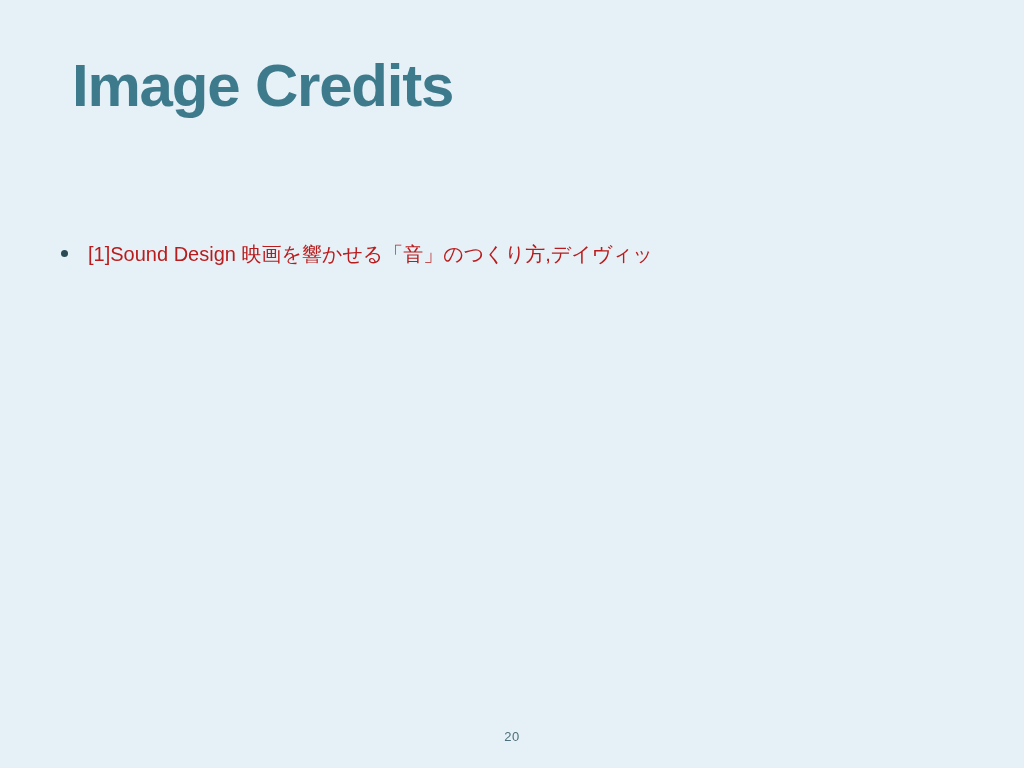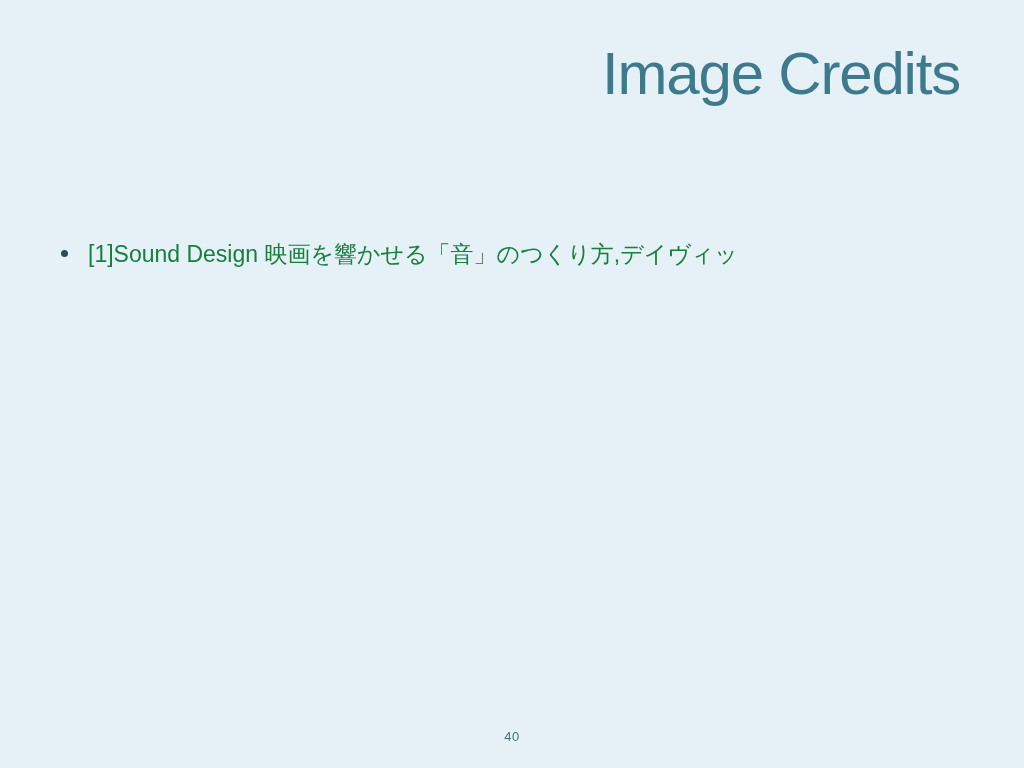--- a/index.html
+++ b/index.html
@@ -23,51 +23,50 @@
     background: #e6f0f7;
     box-sizing: border-box;
   }
 
   
   .slide-title {
     position: absolute;
     left: 60px;
     top: 42px;
     width: 900px;
-    margin: 0;
+    margin: 12px;
     font-size: 60px;
     line-height: 64px;
-    font-weight: 400;
+    font-weight: 700;
     letter-spacing: -1.2px;
     color: #3d7b8c;
     white-space: nowrap;
-    text-align: right;
   }
 
   
   .body-block {
     position: absolute;
     left: 52px;
     top: 232px;
     width: 920px;
   }
 
   .bullet-list {
     list-style: none;
     margin: 0;
     padding: 0;
   }
 
   .bullet-item {
     position: relative;
     padding-left: 36px;
     margin: 0 0 10px 0;
-    font-size: 23px;
+    font-size: 20px;
     line-height: 44px;
-    color: #15803d;
+    color: #b91c1c;
     letter-spacing: 0px;
   }
 
   .bullet-marker {
     position: absolute;
     left: 6px;
     top: 0;
     width: 12px;
     height: 44px;
     line-height: 44px;
@@ -124,15 +123,15 @@
         <span class="bullet-marker">
           <span class="dot"></span>
         </span>
         <span class="bullet-text">
           <span class="bullet-line">[1]Sound Design 映画を響かせる「音」のつくり方,デイヴィッ</span>
         </span>
       </li>
     </ul>
   </div>
 
-  <div class="page-number">40</div>
+  <div class="page-number">20</div>
 
 </div>
 
 </body></html>

